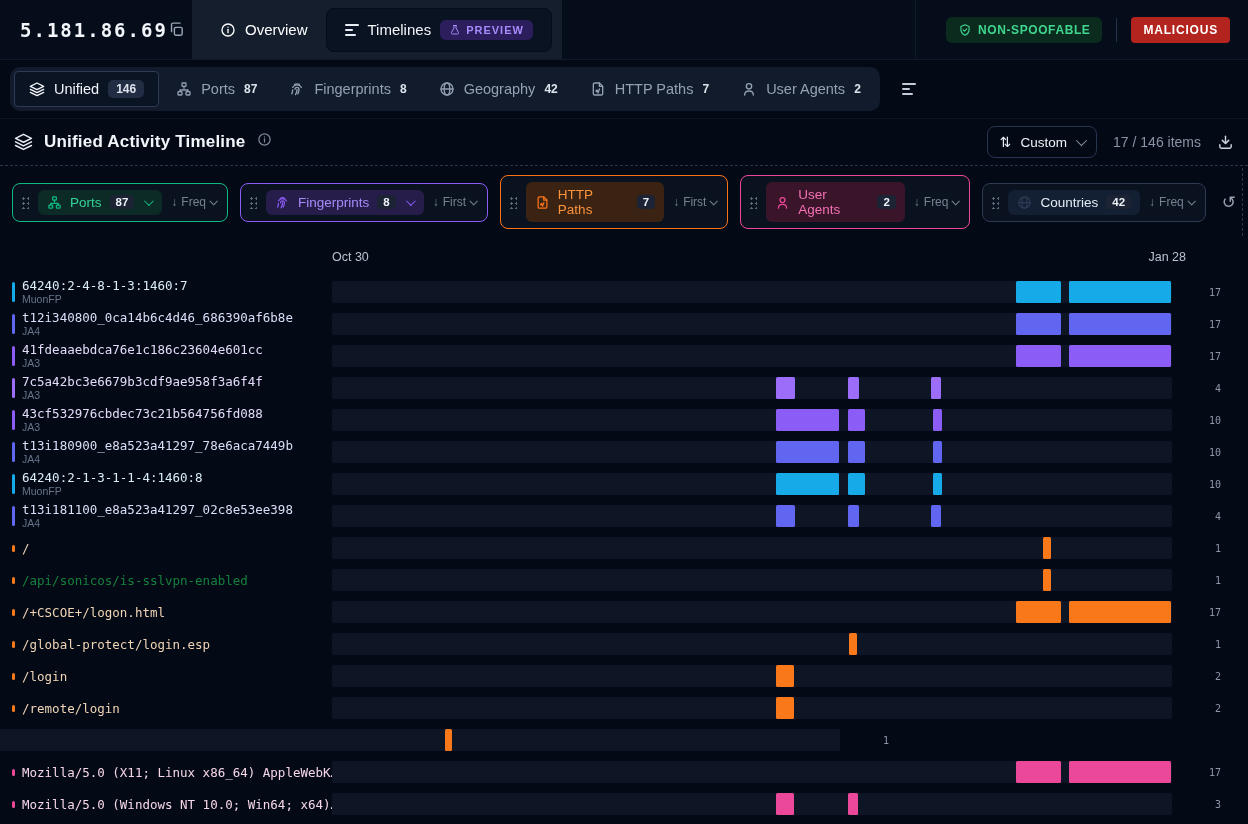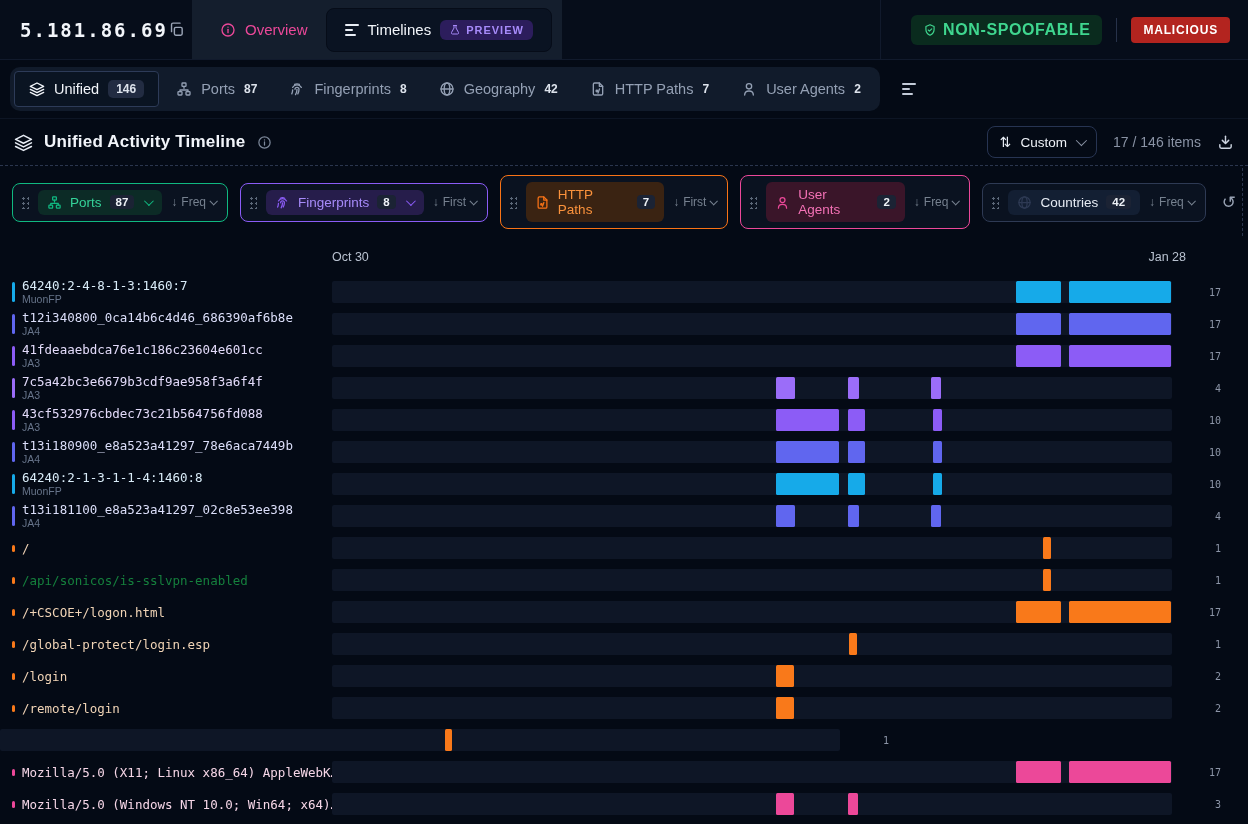--- a/index.html
+++ b/index.html
@@ -11,45 +11,45 @@
   }
   svg { display:block; }
   .ico { stroke:currentColor; fill:none; stroke-width:2; stroke-linecap:round; stroke-linejoin:round; }
 
   
   .topbar { height:60px; display:flex; align-items:stretch; background:#060d1a; border-bottom:1px solid #111a2c; }
   .ip-block { width:192px; display:flex; align-items:center; gap:0; padding-left:20px; }
   .ip-text { font-family:"DejaVu Sans Mono", monospace; font-weight:bold; font-size:19px; letter-spacing:2px; color:#f2f5fa; }
   .copy-btn { color:#9aa4b6; cursor:pointer; }
   .tabgroup { display:flex; align-items:center; background:#141e2d; padding:0 10px; }
-  .tg-tab { display:flex; align-items:center; gap:9px; padding:0 18px; height:100%; color:#ec4899; font-size:15px; cursor:pointer; }
+  .tg-tab { display:flex; align-items:center; gap:9px; padding:0 18px; height:100%; color:#ffffff; font-size:15px; cursor:pointer; }
   .tg-tab.active { background:#0a1322; border-radius:8px; height:44px; color:#f2f5fa; border:1px solid #060c18; }
   .tl-icon { display:flex; flex-direction:column; gap:3px; }
   .tl-icon i { display:block; height:2px; background:#e8edf5; border-radius:1px; }
   .tl-icon i:nth-child(1){width:14px;} .tl-icon i:nth-child(2){width:8px;} .tl-icon i:nth-child(3){width:11px;}
   .preview-badge { display:flex; align-items:center; gap:5px; background:#2c1d5c; color:#a78bfa; font-size:11px; font-weight:bold; letter-spacing:1px; padding:4px 9px; border-radius:6px; }
   .topbar-right { margin-left:auto; display:flex; align-items:center; gap:14px; padding-right:18px; border-left:1px solid #111a2c; padding-left:30px; }
-  .nonspoof-badge { display:flex; align-items:center; gap:6px; background:#0a2b1e; color:#3fd68f; font-size:16px; font-weight:bold; letter-spacing:0.6px; padding:6px 12px; border-radius:6px; }
+  .nonspoof-badge { display:flex; align-items:center; gap:6px; background:#0a2b1e; color:#3fd68f; font-size:12px; font-weight:bold; letter-spacing:0.6px; padding:6px 12px; border-radius:6px; }
   .badge-divider { width:1px; height:24px; background:#27324a; }
   .malicious-badge { background:#b3241f; color:#ffffff; font-size:12px; font-weight:bold; letter-spacing:0.8px; padding:6px 12px; border-radius:4px; }
 
   
   .navrow { display:flex; align-items:center; padding:7px 10px; border-bottom:1px solid #0d1524; }
   .navtabs { display:flex; align-items:center; background:#111b2b; border-radius:10px; padding:4px; gap:2px; }
   .navtab { display:flex; align-items:center; gap:9px; padding:8px 14px; border-radius:4px; color:#94a0b4; font-size:14.5px; cursor:pointer; border:1px solid transparent; }
   .navtab.active { background:#0a1422; border-color:#2d3b58; color:#f2f5fa; }
   .navtab .cnt { font-size:12px; color:#dde3ec; font-weight:bold; }
   .navtab.active .cnt { background:#222c42; border-radius:5px; padding:2px 8px; font-size:12px; }
   .nav-filter { margin-left:16px; display:flex; flex-direction:column; gap:3px; cursor:pointer; padding:6px; }
   .nav-filter i { display:block; height:2px; background:#c3cbd8; border-radius:1px; }
   .nav-filter i:nth-child(1){width:14px;} .nav-filter i:nth-child(2){width:8px;} .nav-filter i:nth-child(3){width:11px;}
 
   
   .sechdr { height:46px; display:flex; align-items:center; padding:0 14px; }
-  .sechdr .title-wrap { display:flex; align-items:center; gap:11px; }
+  .sechdr .title-wrap { display:flex; gap:11px; }
   .sec-title { font-size:17px; font-weight:bold; color:#f2f5fa; letter-spacing:0.2px; }
   .info-icon { color:#7c8799; }
   .sechdr-right { margin-left:auto; display:flex; align-items:center; gap:16px; }
   .sort-dd { display:flex; align-items:center; gap:9px; border:1px solid #273452; border-radius:8px; padding:7px 12px; cursor:pointer; }
   .sort-glyph { font-family:"DejaVu Sans", sans-serif; font-size:14px; color:#e8edf5; }
   .sort-dd .lbl { font-size:13.5px; color:#eef1f7; }
   .chev { width:8px; height:8px; border-right:1.6px solid #8a93a5; border-bottom:1.6px solid #8a93a5; transform:rotate(45deg) translateY(-2px); }
   .items-count { font-size:14px; color:#8a93a5;text-align:center; }
   .dl-btn { color:#cdd5e1; cursor:pointer; }
   .dash-divider { border-top:1px dashed #2b364e; }

